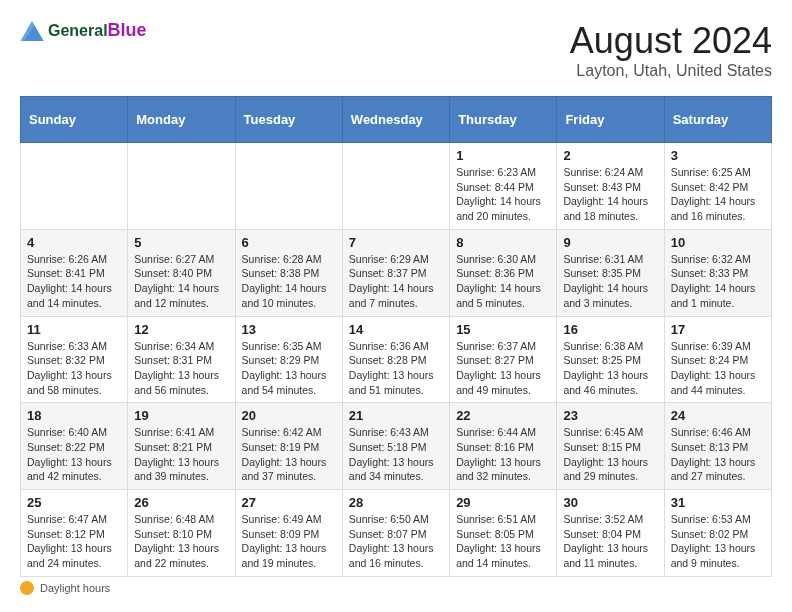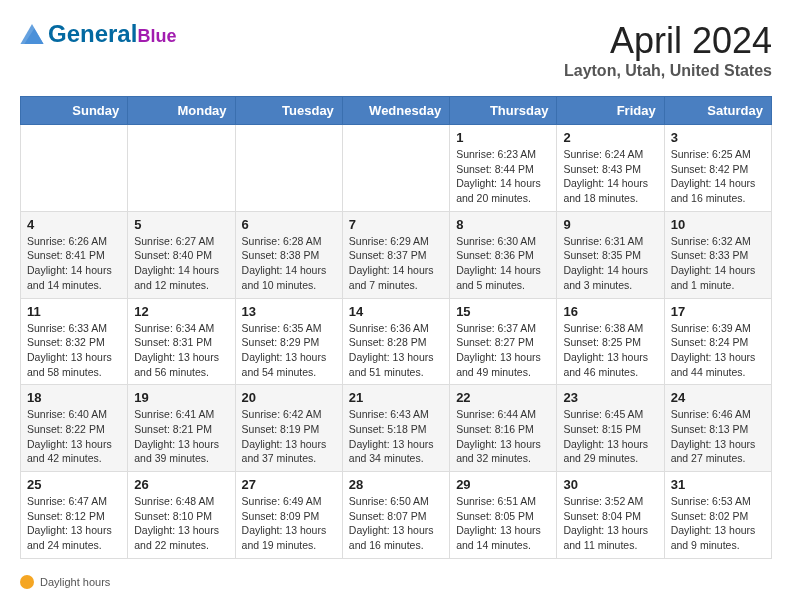--- a/index.html
+++ b/index.html
@@ -29,34 +29,33 @@
       text-align: right;
     }
     .month-year {
       font-size: 36px;
       font-weight: normal;
       color: #222;
     }
     .location {
       font-size: 16px;
       color: #555;
-      font-weight: bold;
     }
     .calendar {
       width: 100%;
       border-collapse: collapse;
       border: 1px solid #ccc;
     }
     .calendar th {
       background: #4a7fc1;
       color: #fff;
       font-size: 13px;
       font-weight: bold;
-      padding: 6px 8px;
-      text-align: right;
+      padding: 15px 8px;
+      text-align: left;
       border: 1px solid #3a6faf;
       margin-top: 12px;
     }
     .calendar td {
       vertical-align: top;
       padding: 5px 6px;
       border: 1px solid #ddd;
       width: 107px;
       min-height: 80px;
       font-size: 11px;
@@ -81,21 +80,21 @@
       color: #222;
       display: block;
       margin-bottom: 2px;
     }
     .day-info {
       font-size: 10.5px;
       line-height: 1.4;
       color: #333;
     }
     .footer-note {
-      margin-top: 16px;
+      margin-top: 4px;
       font-size: 11px;
       color: #555;
       display: flex;
       align-items: center;
       gap: 6px;
     }
     .footer-sun {
       display: inline-block;
       width: 14px;
       height: 14px;
@@ -106,25 +105,25 @@
 </head>
 <body>
 
 <div class="header">
   <div class="logo">
     <svg class="logo-icon" viewBox="0 0 30 26" xmlns="http://www.w3.org/2000/svg">
       <polygon points="0,26 15,0 30,26" fill="#4a90d9" opacity="0.85"></polygon>
       <polygon points="5,26 18,6 30,26" fill="#4a90d9"></polygon>
     </svg>
     <div>
-      <span style="font-size:24px;font-weight:bold;color:#0369a1;">General</span><span style="font-size:18px;font-weight:bold;color:#a21caf;">Blue</span>
+      <span style="font-size:16px;font-weight:bold;color:#14532d;">General</span><span style="font-size:18px;font-weight:bold;color:#a21caf;">Blue</span>
     </div>
   </div>
   <div class="title-section">
-    <div class="month-year">April 2024</div>
+    <div class="month-year">August 2024</div>
     <div class="location">Layton, Utah, United States</div>
   </div>
 </div>
 
 <table class="calendar">
   <thead>
     <tr>
     <th>Sunday</th>
         <th>Monday</th>
         <th>Tuesday</th>

